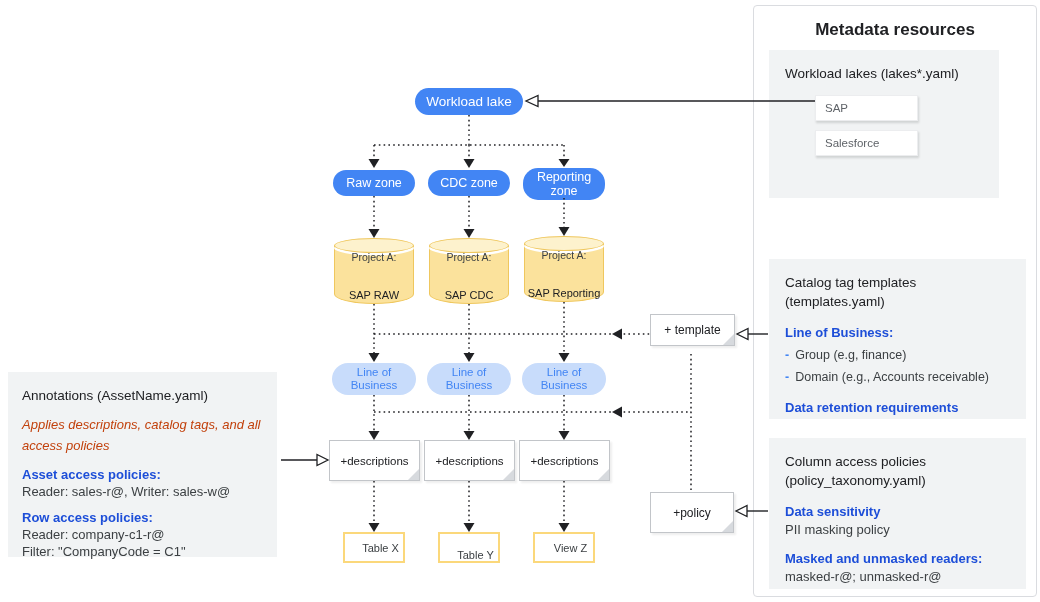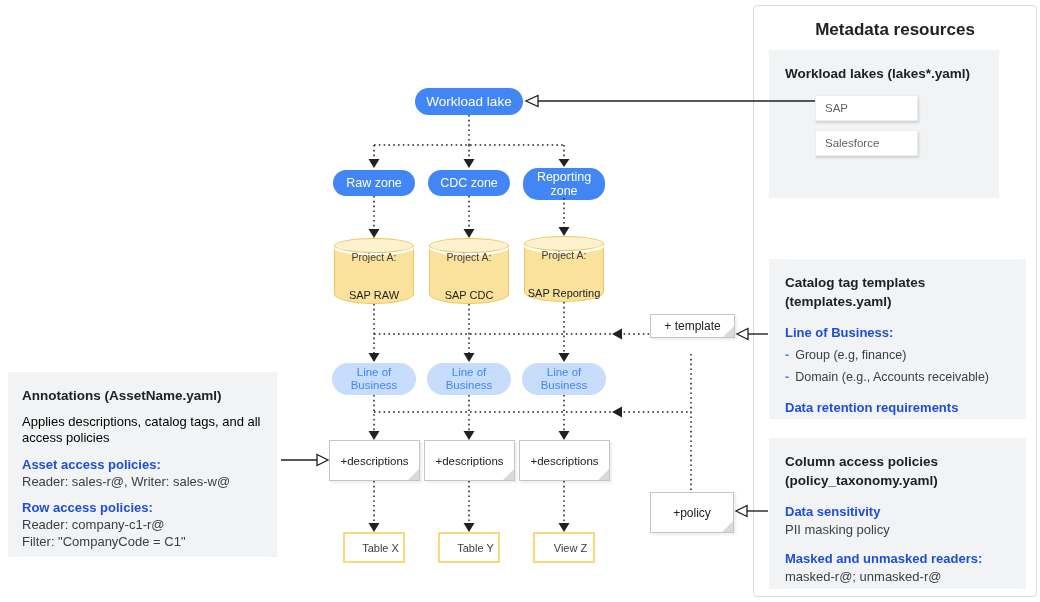--- a/index.html
+++ b/index.html
@@ -19,40 +19,40 @@
     background: #fff; border: 1.5px solid #DADCE0; border-radius: 4px;
   }
   #meta-title {
     position: absolute; top: 14px; left: 0; right: 0;
     text-align: center; font-size: 17px; font-weight: bold; color: #202124;
   }
   .graybox { position: absolute; background: #F1F3F4; }
   #lakes-box { left: 15px; top: 44px; width: 230px; height: 148px; padding: 14px 16px; }
   #templates-box { left: 15px; top: 253px; width: 257px; height: 160px; padding: 14px 16px; }
   #policies-box { left: 15px; top: 432px; width: 257px; height: 151px; padding: 14px 16px; }
-  .box-title { font-size: 13.5px; font-weight: bold; color: #202124; line-height: 19px; }
+  .box-title { font-size: 13.5px; font-weight: normal; color: #202124; line-height: 19px; }
   .lake-items { margin: 12px 0 0 30px; }
   .lake-item {
     width: 103px; height: 26px; background: #fff; border: 1px solid #ECEDEF;
     box-shadow: 1px 1.5px 2px rgba(60,64,67,.18);
     font-size: 11.5px; color: #5F6368; line-height: 24px; padding-left: 9px;
     margin-bottom: 9px;
   }
   .blue-head { color: #1d4ed8; font-size: 13px; font-weight: bold; margin-top: 14px; }
   .bullet { display: flex; gap: 6px; font-size: 12.5px; color: #3C4043; margin-top: 8px; }
   .bullet .dash { color: #4285F4; font-weight: bold; }
   .body-line { font-size: 13px; color: #3C4043; margin-top: 3px; }
 
   
   #annot-panel {
     left: 8px; top: 372px; width: 269px; height: 185px;
     background: #F1F3F4; padding: 14px 16px 0 14px;
   }
   #annot-panel .box-title { font-size: 13.5px; }
-  #annot-desc { font-size: 13px; line-height: 16px; margin-top: 9px; color: #000000; }
+  #annot-desc { font-size: 13px; line-height: 21px; margin-top: 9px; color: #c2410c; font-style: italic; }
   #annot-panel .blue-head { margin-top: 11px; }
   #annot-panel .body-line { margin-top: 2px; }
   #annot-filter { margin-top: 11px; }
 
   
   .pill-blue {
     background: #4285F4; color: #fff; border-radius: 15px;
     display: flex; align-items: center; justify-content: center;
     text-align: center; font-size: 12.5px; line-height: 14px;
   }
@@ -98,30 +98,30 @@
     display: flex; align-items: center; justify-content: center;
     font-size: 11.5px; color: #202124;
   }
   .note::after {
     content: ""; position: absolute; right: 0; bottom: 0;
     border-bottom: 11px solid #D7DADE; border-left: 11px solid transparent;
   }
   #desc1 { left: 329px; top: 440px; width: 91px; height: 41px; }
   #desc2 { left: 424px; top: 440px; width: 91px; height: 41px; }
   #desc3 { left: 519px; top: 440px; width: 91px; height: 41px; }
-  #template-note { left: 650px; top: 314px; width: 85px; height: 24px; font-size: 12px; }
+  #template-note { left: 650px; top: 314px; width: 85px; height: 32px; font-size: 12px; }
   #policy-note   { left: 650px; top: 492px; width: 84px; height: 41px; font-size: 12px; }
 
   .tbl {
     width: 62px; height: 31px; background: #fff; border: 2px solid #FBD87B;
     display: flex; align-items: center; justify-content: center;
     font-size: 11px; color: #3C4043; padding-left: 13px;
   }
   #tbl1 { left: 343px; top: 532px; }
-  #tbl2 { left: 438px; top: 532px; }
+  #tbl2 { left: 438px; top: 532px; align-items: flex-end; }
   #tbl3 { left: 533px; top: 532px; }
 
   #arrows { left: 0; top: 0; width: 1040px; height: 602px; pointer-events: none; z-index: 6; }
 </style>
 </head>
 <body>
 
 <div class="abs" id="meta-panel">
   <div id="meta-title">Metadata resources</div>
 

